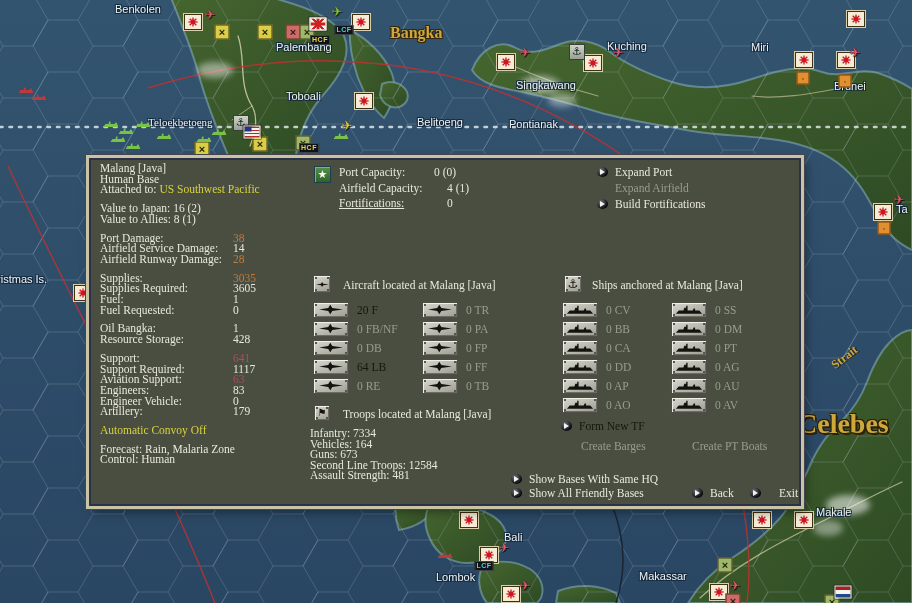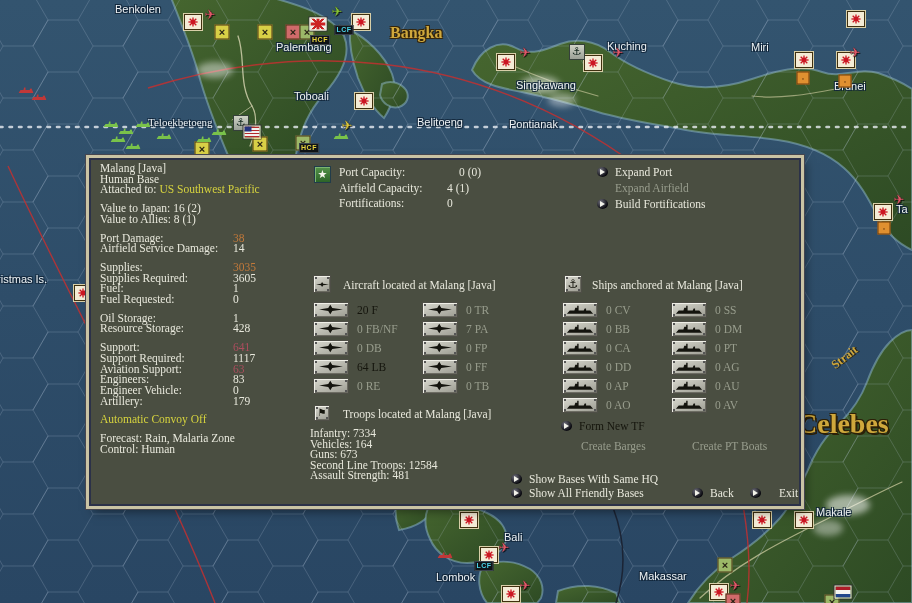--- a/index.html
+++ b/index.html
@@ -127,21 +127,21 @@
     <ellipse cx="562" cy="100" rx="14" ry="7" opacity="0.4"></ellipse>
     <ellipse cx="848" cy="505" rx="22" ry="10" opacity="0.55"></ellipse>
     <ellipse cx="828" cy="528" rx="15" ry="8" opacity="0.4"></ellipse>
   </g>
 </svg>
 
 <div id="map-labels">
       <div class="maplabel" style="left: 115px; top: 3px;">Benkolen</div>
       <div class="maplabel" style="left: 276px; top: 41px;">Palembang</div>
       <div class="maplabel gold-md" style="left: 390px; top: 24px;">Bangka</div>
-      <div class="maplabel" style="left: 286px; top: 90px; margin-left: 8px;">Toboali</div>
+      <div class="maplabel" style="left: 286px; top: 90px;">Toboali</div>
       <div class="maplabel" style="left: 148px; top: 116px; font-family: Liberation Serif, serif;">Teloekbetoeng</div>
       <div class="maplabel" style="left: 417px; top: 116px;">Belitoeng</div>
       <div class="maplabel" style="left: 483px; top: 118px; padding-left: 26px;">Pontianak</div>
       <div class="maplabel" style="left: 516px; top: 79px;">Singkawang</div>
       <div class="maplabel" style="left: 607px; top: 40px;">Kuching</div>
       <div class="maplabel" style="left: 751px; top: 41px;">Miri</div>
       <div class="maplabel" style="left: 834px; top: 80px;">Brunei</div>
       <div class="maplabel" style="left: -17px; top: 273px;">Christmas Is.</div>
       <div class="maplabel" style="left: 816px; top: 506px;">Makale</div>
       <div class="maplabel" style="left: 504px; top: 531px;">Bali</div>
@@ -473,29 +473,30 @@
     <span class="v-yellow" style="">US Southwest Pacific</span>
   </div>
   <div id="stat-groups">
         <div class="sgroup">
           <div class="srow"><span>Value to Japan: 16 (2)</span></div>
           <div class="srow"><span>Value to Allies: 8 (1)</span></div>
         </div>
         <div class="sgroup">
           <div class="srow"><span>Port Damage:</span><span class="sval v-orange">38</span></div>
           <div class="srow"><span>Airfield Service Damage:</span><span class="sval">14</span></div>
+          <div class="srow"><span>Airfield Runway Damage:</span><span class="sval v-orange">28</span></div>
         </div>
         <div class="sgroup">
           <div class="srow"><span>Supplies:</span><span class="sval v-orange">3035</span></div>
           <div class="srow"><span>Supplies Required:</span><span class="sval">3605</span></div>
           <div class="srow"><span>Fuel:</span><span class="sval">1</span></div>
           <div class="srow"><span>Fuel Requested:</span><span class="sval">0</span></div>
         </div>
         <div class="sgroup">
-          <div class="srow"><span>Oil Storage:</span><span class="sval">1</span></div>
+          <div class="srow"><span>Oil Bangka:</span><span class="sval">1</span></div>
           <div class="srow"><span>Resource Storage:</span><span class="sval">428</span></div>
         </div>
         <div class="sgroup">
           <div class="srow"><span>Support:</span><span class="sval v-red">641</span></div>
           <div class="srow"><span>Support Required:</span><span class="sval">1117</span></div>
           <div class="srow"><span>Aviation Support:</span><span class="sval v-red">63</span></div>
           <div class="srow"><span>Engineers:</span><span class="sval">83</span></div>
           <div class="srow"><span>Engineer Vehicle:</span><span class="sval">0</span></div>
           <div class="srow"><span>Artillery:</span><span class="sval">179</span></div>
         </div>
@@ -504,23 +505,23 @@
         </div>
         <div class="sgroup">
           <div class="srow"><span>Forecast: Rain, Malaria Zone</span></div>
           <div class="srow"><span>Control:   Human</span></div>
         </div>
       </div>
 </div>
 
 <button class="starbtn">★</button>
 <div id="cap-rows" style="position:absolute;left:339px;top:165px;width:180px;z-index:11;font-size:11.5px;">
-      <div style="position: relative; line-height: 15.5px;"><span>Port Capacity:</span><span style="position:absolute;left:120px;">0 (0)</span></div>
+      <div style="position: relative; line-height: 15.5px;"><span>Port Capacity:</span><span style="position:absolute;left:95px;">0 (0)</span></div>
       <div style="position: relative; line-height: 15.5px;"><span>Airfield Capacity:</span><span style="position:absolute;left:108px;">4 (1)</span></div>
-      <div style="position: relative; line-height: 15.5px;"><span>Fortifications:</span><span style="position:absolute;left:108px;">0</span></div>
+      <div style="position: relative; line-height: 15.5px; text-decoration: underline;"><span>Fortifications:</span><span style="position:absolute;left:108px;">0</span></div>
     </div>
 
 <div class="btnrow" style="left:597px;top:166px;">
   <span class="arr"></span>
   <span>Expand Port</span>
 </div>
 <div class="btnrow dim" style="left:615px;top:182px;cursor:default;">
   <span>Expand Airfield</span>
 </div>
 <div class="btnrow" style="left:597px;top:198px;">
@@ -584,21 +585,21 @@
           </svg>
         </button>
         <span class="ucount dim">0 TR</span>
       </div>
       <div class="urow">
         <button class="bvl ubtn">
           <svg width="28" height="11" viewBox="0 0 30 12">
             <path d="M2 6 L12 4.4 L14.2 0.8 L16.4 4.4 L28 6 L16.4 7.6 L14.2 11.2 L12 7.6 Z" fill="#14140e"></path>
           </svg>
         </button>
-        <span class="ucount dim">7 PA</span>
+        <span class="ucount dim">0 PA</span>
       </div>
       <div class="urow">
         <button class="bvl ubtn">
           <svg width="28" height="11" viewBox="0 0 30 12">
             <path d="M2 6 L12 4.4 L14.2 0.8 L16.4 4.4 L28 6 L16.4 7.6 L14.2 11.2 L12 7.6 Z" fill="#14140e"></path>
           </svg>
         </button>
         <span class="ucount dim">0 FP</span>
       </div>
       <div class="urow">

